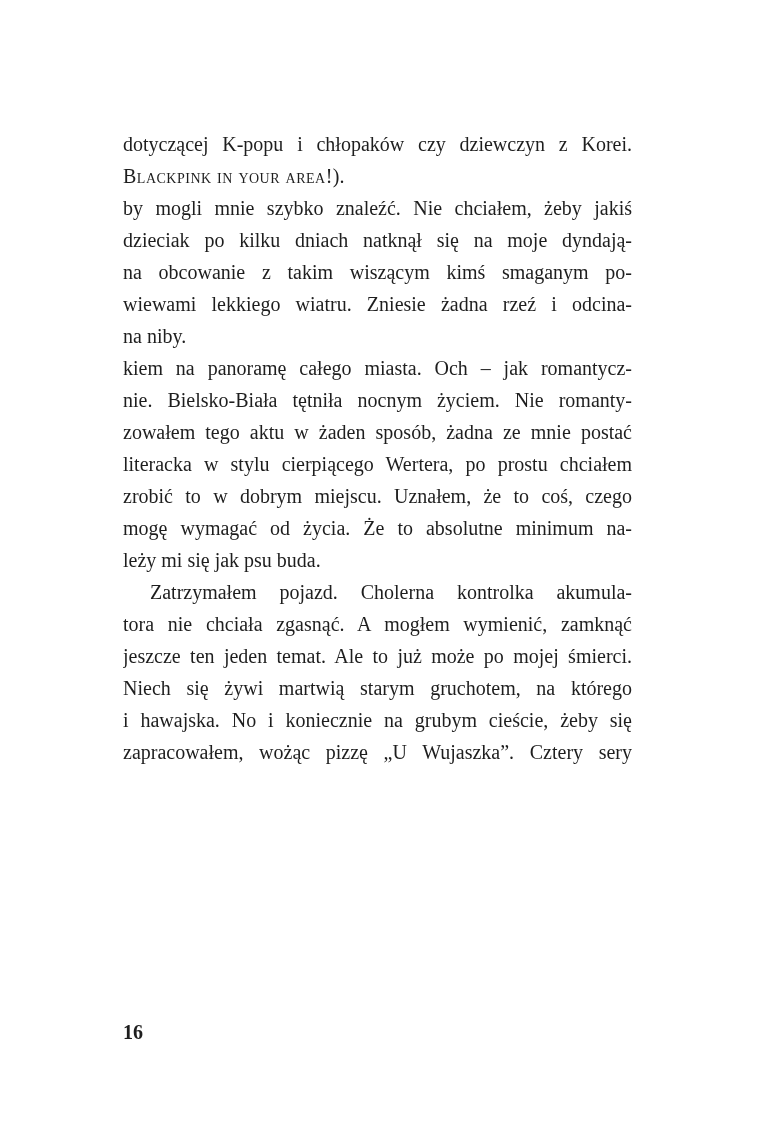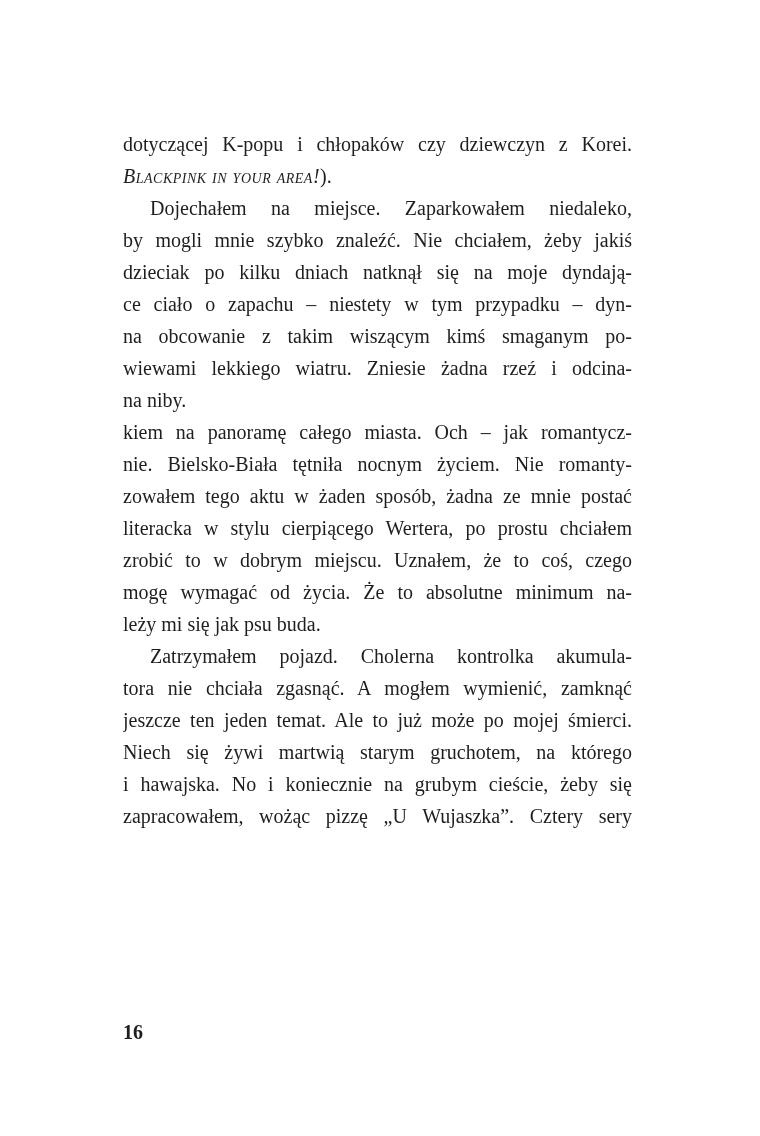--- a/index.html
+++ b/index.html
@@ -34,21 +34,20 @@
   .line.last {
     text-align: left;
     text-align-last: left;
   }
   .line.indent {
     text-indent: 27px;
   }
   .seg-normal { font-style: normal; }
   .seg-italic { font-style: italic; }
   .seg-smallcaps {
-    font-style: italic;
     font-variant: small-caps;
     letter-spacing: 0.5px;
     margin-top: 14px;
   }
   .page-number {
     position: absolute;
     left: 123px;
     top: 1018px;
     font-family: Liberation Serif, serif;
     font-weight: bold;
@@ -57,24 +56,22 @@
     color: #1e1e1e;
   }
 </style>
 </head>
 <body>
 
 <div class="book-page">
   <div class="text-block">
       <div class="line"><span class="seg-normal">dotyczącej K-popu i chłopaków czy dziewczyn z Korei.</span></div>
       <div class="line last"><span class="seg-smallcaps">Blackpink in your area!</span><span class="seg-normal">).</span></div>
-      <div class="line indent"><span class="seg-normal">Dojechałem na miejsce. Zaparkowałem niedaleko,</span></div>
       <div class="line"><span class="seg-normal">by mogli mnie szybko znaleźć. Nie chciałem, żeby jakiś</span></div>
       <div class="line"><span class="seg-normal">dzieciak po kilku dniach natknął się na moje dyndają-</span></div>
-      <div class="line"><span class="seg-normal">ce ciało o zapachu – niestety w tym przypadku – dyn-</span></div>
       <div class="line"><span class="seg-normal">na obcowanie z takim wiszącym kimś smaganym po-</span></div>
       <div class="line"><span class="seg-normal">wiewami lekkiego wiatru. Zniesie żadna rzeź i odcina-</span></div>
       <div class="line last"><span class="seg-normal">na niby.</span></div>
       <div class="line"><span class="seg-normal">kiem na panoramę całego miasta. Och – jak romantycz-</span></div>
       <div class="line"><span class="seg-normal">nie. Bielsko-Biała tętniła nocnym życiem. Nie romanty-</span></div>
       <div class="line"><span class="seg-normal">zowałem tego aktu w żaden sposób, żadna ze mnie postać</span></div>
       <div class="line"><span class="seg-normal">literacka w stylu cierpiącego Wertera, po prostu chciałem</span></div>
       <div class="line"><span class="seg-normal">zrobić to w dobrym miejscu. Uznałem, że to coś, czego</span></div>
       <div class="line"><span class="seg-normal">mogę wymagać od życia. Że to absolutne minimum na-</span></div>
       <div class="line last"><span class="seg-normal">leży mi się jak psu buda.</span></div>

